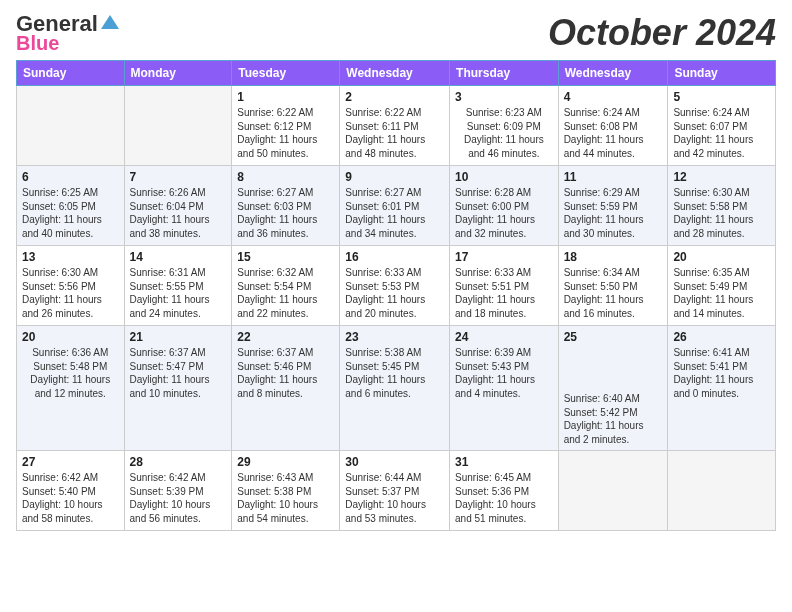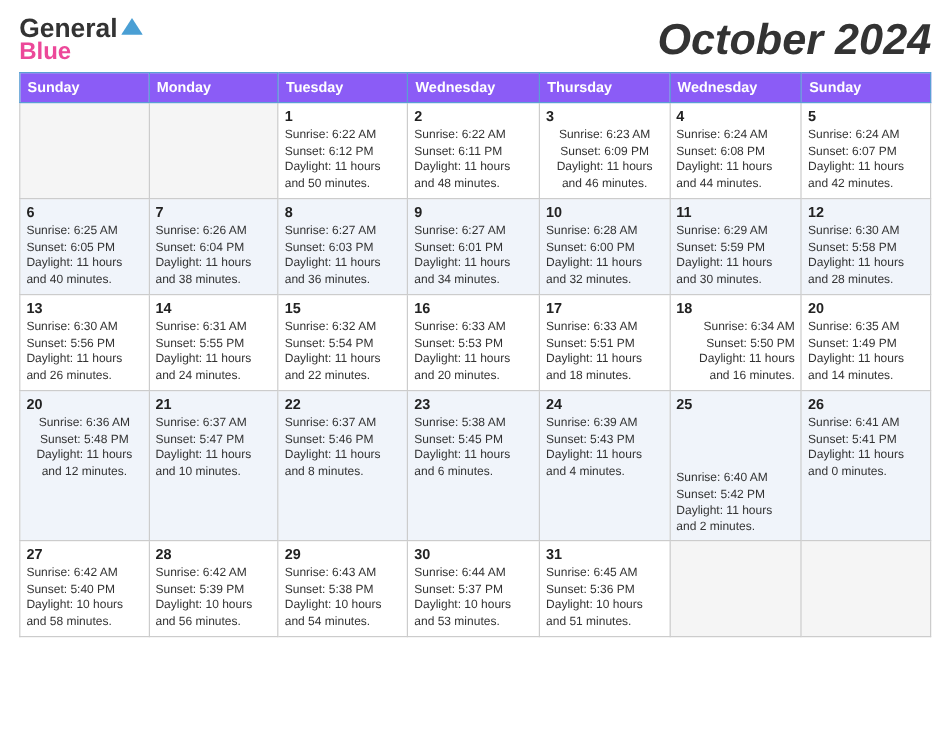--- a/index.html
+++ b/index.html
@@ -220,28 +220,28 @@
 Daylight: 11 hours and 20 minutes.</div>
           </td>
           <td>
             <span class="day-num">17</span>
             <div class="day-info" style="white-space: pre-line;">Sunrise: 6:33 AM
 Sunset: 5:51 PM
 Daylight: 11 hours and 18 minutes.</div>
           </td>
           <td>
             <span class="day-num">18</span>
-            <div class="day-info" style="white-space: pre-line; text-align: right;">Sunrise: 6:34 AM
+            <div class="day-info" style="white-space: pre-line;">Sunrise: 6:34 AM
 Sunset: 5:50 PM
 Daylight: 11 hours and 16 minutes.</div>
           </td>
           <td>
             <span class="day-num">20</span>
             <div class="day-info" style="white-space: pre-line;">Sunrise: 6:35 AM
-Sunset: 1:49 PM
+Sunset: 5:49 PM
 Daylight: 11 hours and 14 minutes.</div>
           </td>
         </tr>
         <tr class="row-alt">
           <td>
             <span class="day-num">20</span>
             <div class="day-info" style="white-space: pre-line; text-align: center;">Sunrise: 6:36 AM
 Sunset: 5:48 PM
 Daylight: 11 hours and 12 minutes.</div>
           </td>

